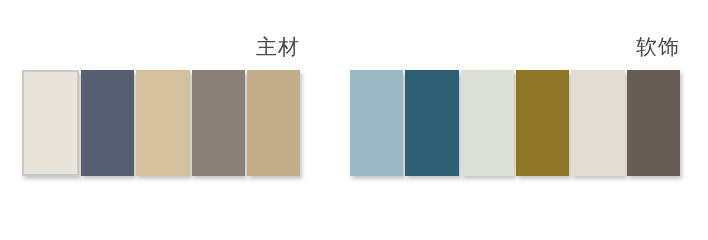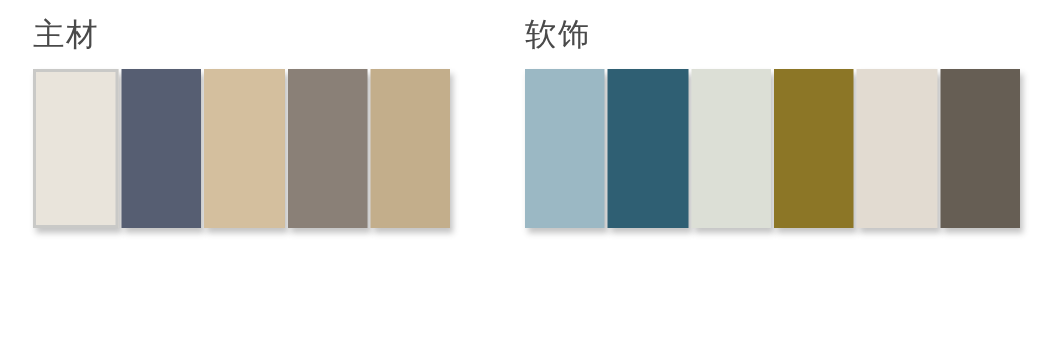--- a/index.html
+++ b/index.html
@@ -25,26 +25,27 @@
   .palette-group {
     position: absolute;
     top: 0;
   }
   .palette-group.left  { left: 22px;  width: 278px; }
   .palette-group.right { left: 350px; width: 330px; }
 
   .group-title {
     height: 46px;
     line-height: 46px;
-    text-align: left;
+    text-align: right;
     font-size: 21px;
     color: #4a4a4a;
     letter-spacing: 1px;
     white-space: nowrap;
     font-family: "DejaVu Sans", "Liberation Sans", sans-serif;
+    margin-top: 24px;
   }
 
   .swatch-row {
     display: flex;
     height: 106px;
     align-items: stretch;
   }
 
   .swatch {
     flex: 1 1 0;

